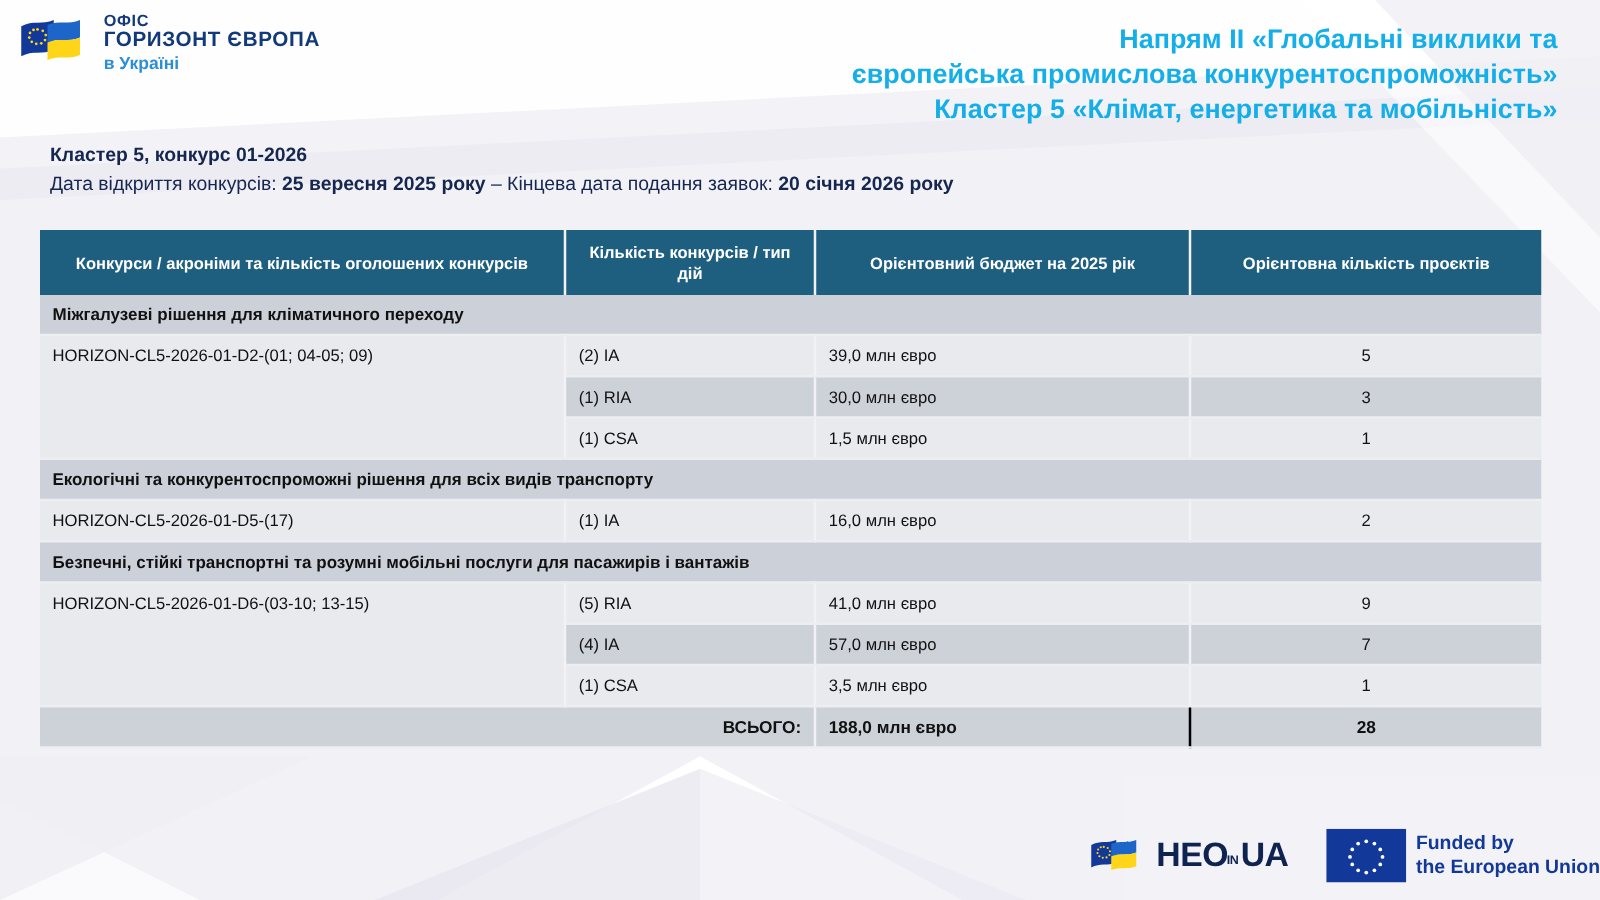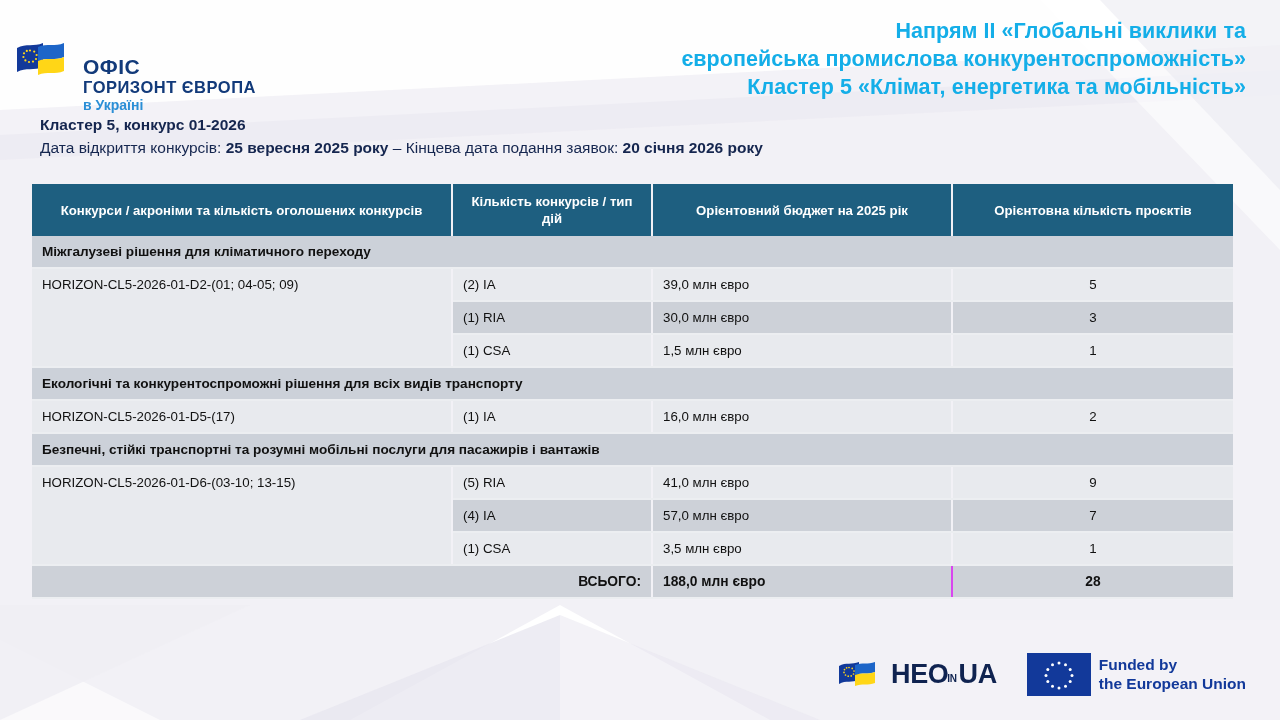--- a/index.html
+++ b/index.html
@@ -19,21 +19,21 @@
   
   #hlogo {
     position:absolute; left:14px; top:10px;
     display:flex; align-items:center; gap:9px;
   }
   #hlogo .flags { position:relative; width:60px; height:46px; }
   #hlogo .txt { line-height:1.03; }
   #hlogo .l1, #hlogo .l2 {
     font-weight:bold; color:#123a7a; letter-spacing:.5px;
   }
-  #hlogo .l1 { font-size:21px;margin-top:46px; }
+  #hlogo .l1 { font-size:13px; }
   #hlogo .l2 { font-size:16.5px; margin-top:1px; }
   #hlogo .l3 {
     font-size:14px; font-weight:bold; color:#2b8fd6; margin-top:2px;
   }
 
   
   #title {
     position:absolute; right:34px; top:18px; width:740px;
     text-align:right; color:#14aee8;
     font-size:21.5px; font-weight:bold; line-height:1.30;
@@ -91,28 +91,28 @@
   td.bud   { background:#e8eaee; border-right:2px solid #f2f1f6; }
   td.num   { background:#e8eaee; text-align:center; }
 
   tr.alt td.typ, tr.alt td.bud, tr.alt td.num { background:#cdd1d8; }
 
   tr.total td {
     background:#cdd1d8; font-weight:bold; font-size:13.8px;
     padding:10px 10px; border-bottom:none;
   }
   tr.total td.tlabel { text-align:right; border-right:2px solid #f2f1f6; }
-  tr.total td.tbud   { border-right:2px solid #d946ef; }
+  tr.total td.tbud   { border-right:2px solid #000000; }
   tr.total td.tnum   { text-align:center; }
 
   
   #footer {
-    position:absolute; left:0; right:0; bottom:24px;
+    position:absolute; left:0; right:0; bottom:14px;
     display:flex; align-items:center; justify-content:flex-end;
-    gap:30px; padding-right:34px;
+    gap:30px; 
   }
   .flogo { display:flex; align-items:center; gap:8px; }
   .heo-txt {
     font-size:27px; font-weight:bold; color:#0f2350;
     letter-spacing:-.4px; display:flex; align-items:center;
   }
   .heo-in {
     font-size:10px; font-weight:bold; color:#0f2350;
     position:relative; top:4px; left:-1px; margin-right:1px;
   }

